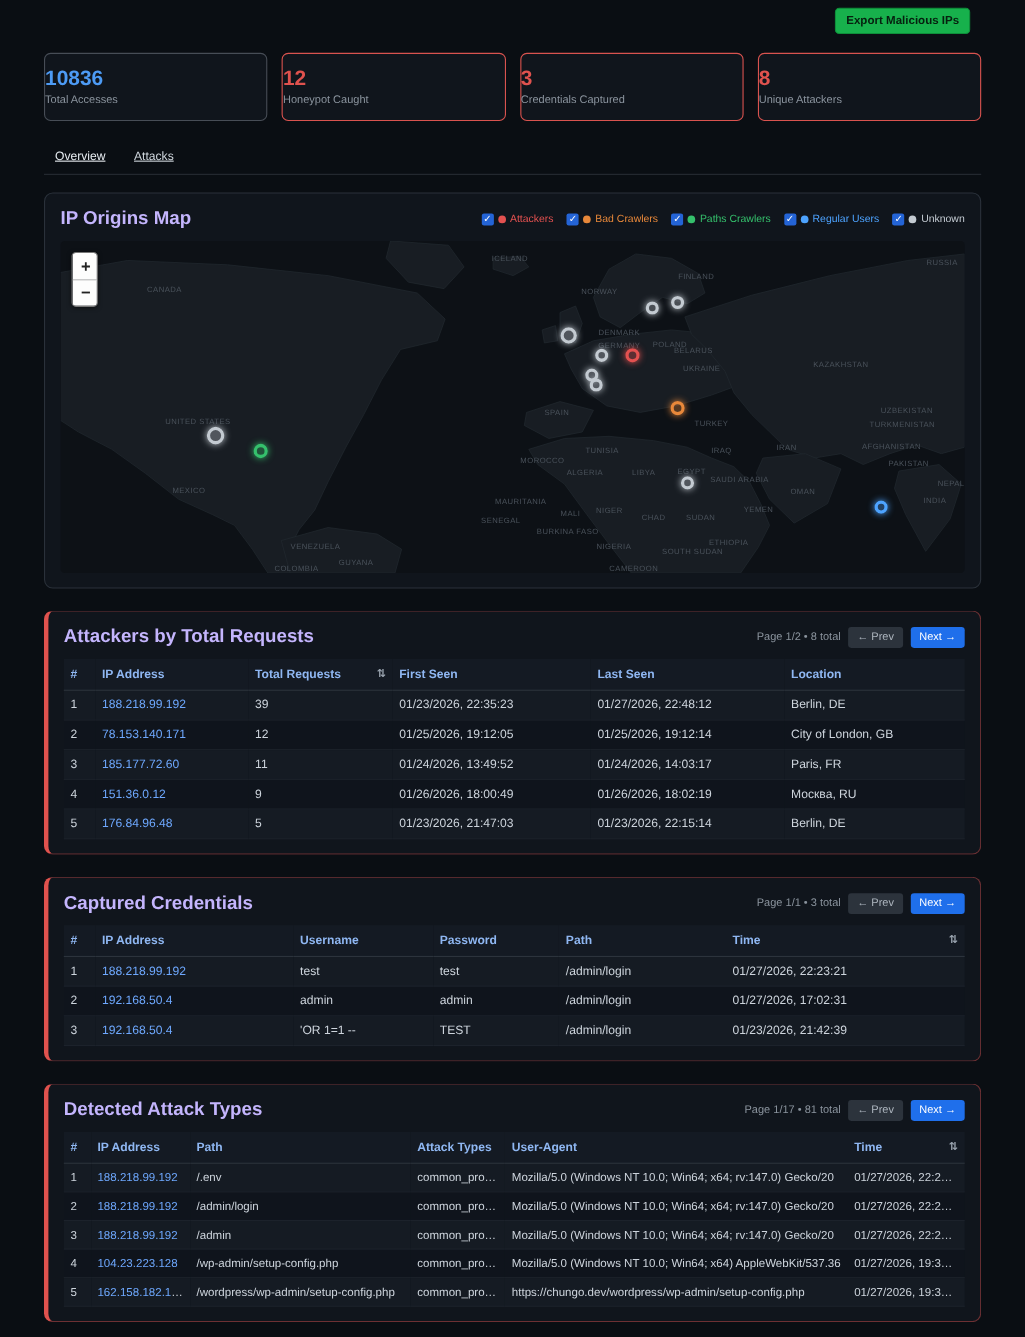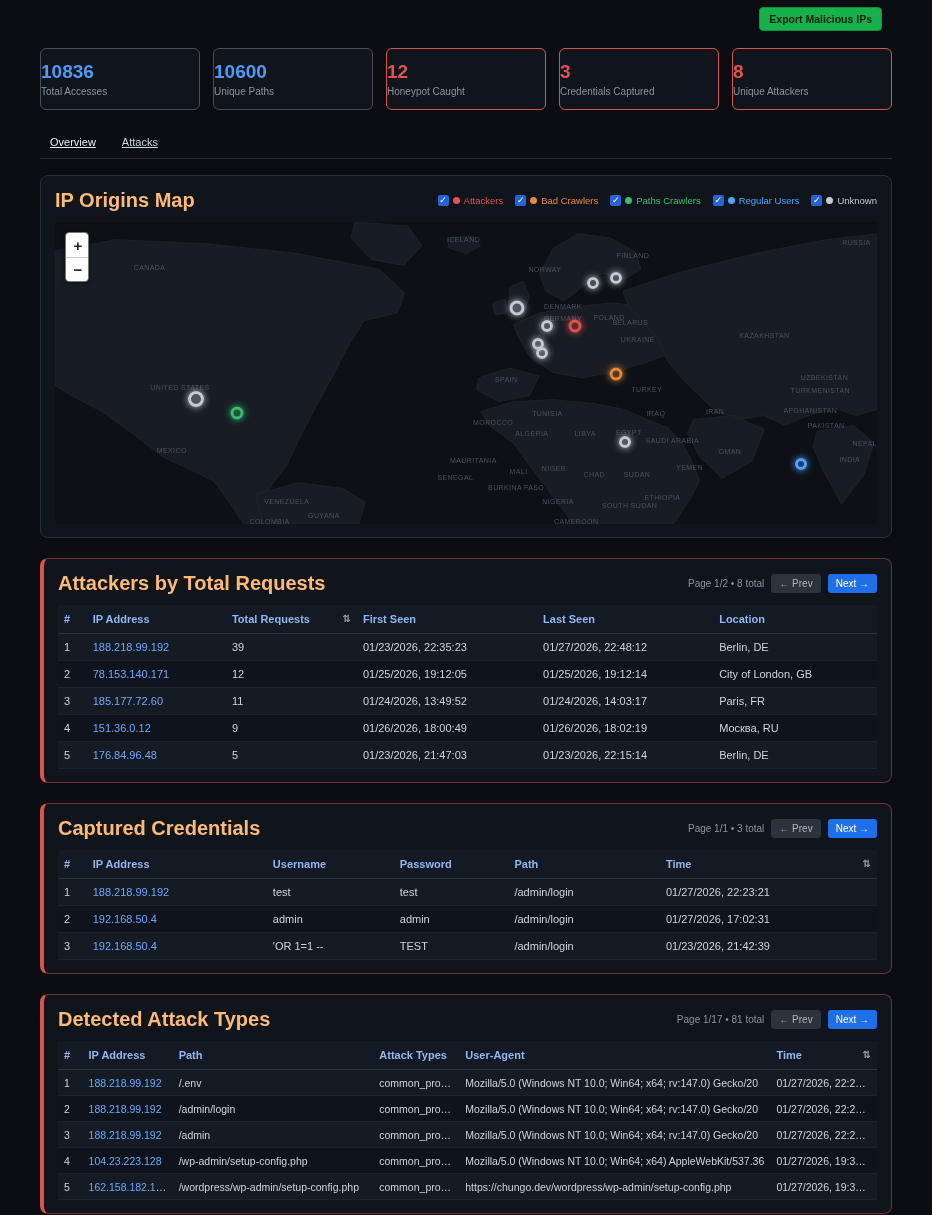--- a/index.html
+++ b/index.html
@@ -25,21 +25,21 @@
   .stat-card.danger .stat-value { color: #e0524e; }
   .stat-label { font-size: 10px; color: #8b949e; }
 
   .tabs { margin: 26px 40px 0; border-bottom: 1px solid #262c34; padding: 0 10px 10px; display: flex; gap: 26px; }
   .tab-link { font-size: 11px; color: #cfd6dd; text-decoration: underline; cursor: pointer; }
   .tab-link.active { color: #e8edf2; }
 
   .card { margin: 16px 40px 0; background: #10151c; border: 1px solid #2a313a; border-radius: 8px; padding: 13px 14px; }
   .table-card { border: 1px solid rgba(224,82,80,.45); border-left: 4px solid #e0524e; margin-top: 20px; }
   .card-head { display: flex; justify-content: space-between; align-items: center; }
-  .card-title { margin: 0; font-size: 20px; color: #fdba74; font-weight: bold; }
+  .card-title { margin: 0; font-size: 17px; color: #c4b5fd; font-weight: bold; }
 
   .legend { display: flex; align-items: center; gap: 12px; }
   .legend-item { display: flex; align-items: center; gap: 4px; cursor: pointer; }
   .cbx { width: 11px; height: 11px; background: #2464d6; border-radius: 2px; color: #fff; font-size: 9px; line-height: 11px; text-align: center; }
   .dot { width: 7px; height: 7px; border-radius: 50%; }
   .legend-label { font-size: 9.5px; }
 
   .map { position: relative; margin-top: 10px; height: 302px; background: #0d1116; border-radius: 4px; overflow: hidden; }
   .map svg { position: absolute; left: 0; top: 0; }
   .map-layers { position: absolute; left: 0; top: 0; right: 0; bottom: 0; }
@@ -78,24 +78,20 @@
 <body>
 
 <header>
   <button class="export-btn">Export Malicious IPs</button>
 </header>
 
 <div class="stats-row">
     <div class="stat-card info">
       <div class="stat-value">10836</div>
       <div class="stat-label">Total Accesses</div>
-    </div>
-    <div class="stat-card info">
-      <div class="stat-value">10600</div>
-      <div class="stat-label">Unique Paths</div>
     </div>
     <div class="stat-card danger">
       <div class="stat-value">12</div>
       <div class="stat-label">Honeypot Caught</div>
     </div>
     <div class="stat-card danger">
       <div class="stat-value">3</div>
       <div class="stat-label">Credentials Captured</div>
     </div>
     <div class="stat-card danger">

